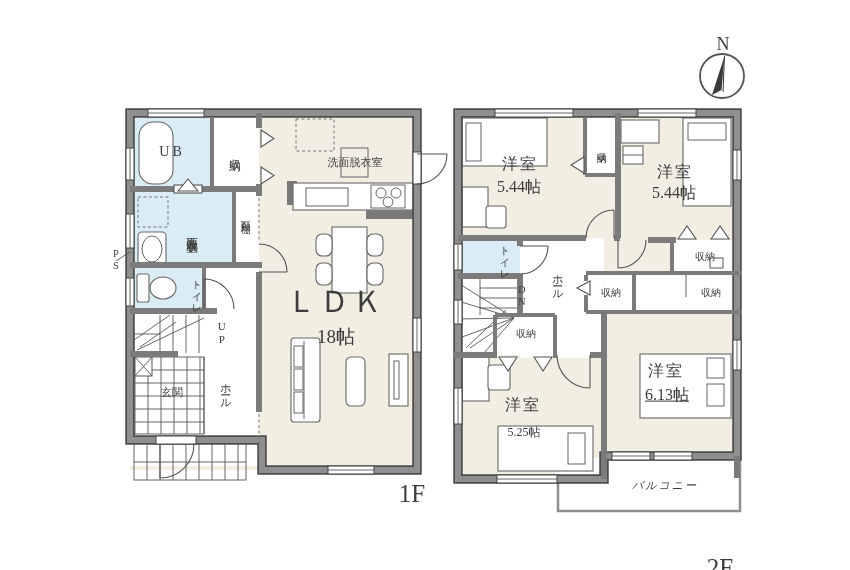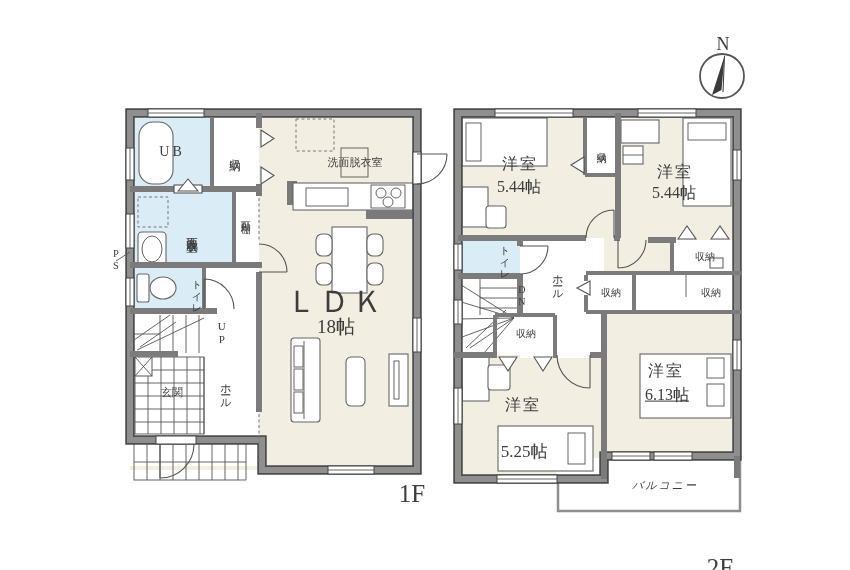--- a/index.html
+++ b/index.html
@@ -229,35 +229,35 @@
   <div class="lbl vlabel" style="left:235px;top:151px;font-size:11.5px;">収納</div>
   <div class="lbl" style="left:355px;top:163px;font-size:11px;">洗面脱衣室</div>
   <div class="lbl vlabel" style="left:245px;top:215px;font-size:10px;">可動棚</div>
   <div class="lbl vlabel" style="left:192px;top:231px;font-size:11.5px;">洗面脱衣室</div>
   <div class="lbl vlabel" style="left:116px;top:260px;font-size:10.5px;">PS</div>
   <div class="lbl vlabel" style="left:196px;top:291px;font-size:10px;">トイレ</div>
   <div class="lbl vlabel" style="left:221px;top:333px;font-size:11px;">UP</div>
   <div class="lbl" style="left:172px;top:393px;font-size:11px;">玄関</div>
   <div class="lbl vlabel" style="left:225px;top:390px;font-size:11px;">ホール</div>
   <div class="lbl" style="left:336px;top:302px;font-size:31px;letter-spacing:2px;">ＬＤＫ</div>
-  <div class="lbl" style="left:336px;top:327px;font-size:19px;text-align:right;">18帖</div>
+  <div class="lbl" style="left:336px;top:337px;font-size:19px;text-align:right;">18帖</div>
   <div class="lbl" style="left:412px;top:494px;font-size:25px;">1F</div>
 
   <div class="lbl" style="left:520px;top:164px;font-size:16px;letter-spacing:2px;">洋室</div>
   <div class="lbl" style="left:519px;top:187px;font-size:16px;">5.44帖</div>
   <div class="lbl vlabel" style="left:601px;top:145px;font-size:10px;">収納</div>
   <div class="lbl" style="left:675px;top:172px;font-size:16px;letter-spacing:2px;">洋室</div>
   <div class="lbl" style="left:674px;top:193px;font-size:16px;">5.44帖</div>
   <div class="lbl vlabel" style="left:504px;top:257px;font-size:10px;">トイレ</div>
   <div class="lbl vlabel" style="left:557px;top:281px;font-size:11px;">ホール</div>
   <div class="lbl vlabel" style="left:521px;top:296px;font-size:10px;">DN</div>
   <div class="lbl" style="left:526px;top:334px;font-size:10px;">収納</div>
   <div class="lbl" style="left:611px;top:293px;font-size:10px;">収納</div>
   <div class="lbl" style="left:711px;top:293px;font-size:10px;">収納</div>
   <div class="lbl" style="left:705px;top:257px;font-size:10px;">収納</div>
   <div class="lbl" style="left:523px;top:405px;font-size:16px;letter-spacing:2px;">洋室</div>
-  <div class="lbl" style="left:524px;top:452px;font-size:17px;">5.25帖</div>
+  <div class="lbl" style="left:524px;top:432px;font-size:12px;">5.25帖</div>
   <div class="lbl" style="left:666px;top:371px;font-size:16px;letter-spacing:2px;">洋室</div>
   <div class="lbl" style="left:667px;top:395px;font-size:16px;text-decoration:underline;">6.13帖</div>
   <div class="lbl" style="left:665px;top:486px;font-size:11px;letter-spacing:2px;font-style:italic;">バルコニー</div>
   <div class="lbl" style="left:720px;top:532px;font-size:25px;margin-top:36px;">2F</div>
   <div class="lbl" style="left:723px;top:44px;font-size:18px;">N</div>
 </div>
 
 </body></html>

